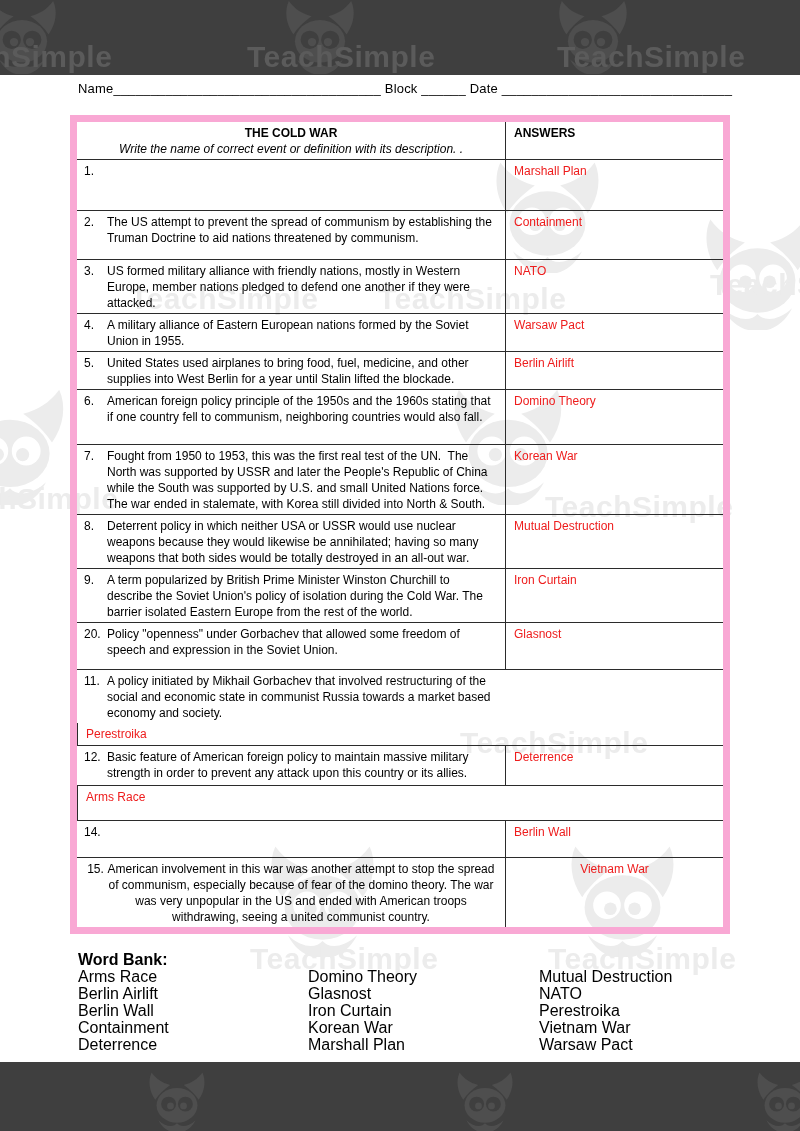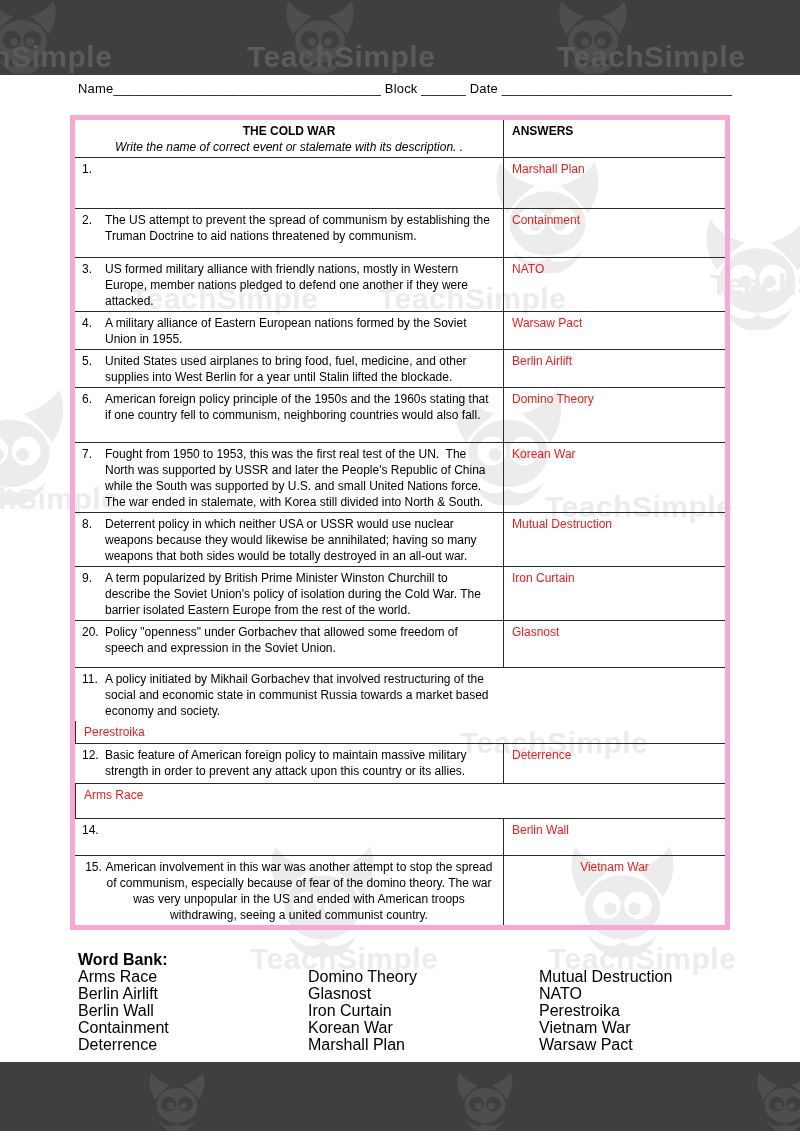--- a/index.html
+++ b/index.html
@@ -18,21 +18,21 @@
     position:absolute;font-weight:bold;letter-spacing:0.5px;white-space:nowrap;
     font-size:30px;color:var(--watermark-light,#ececec);user-select:none;
   }
   .wm-owl{position:absolute;color:var(--watermark-light,#ececec);}
   .owl-eye{fill:var(--owl-bg,#fff);}
   .body-wm{position:absolute;inset:0;z-index:0;}
   
   .content{position:absolute;inset:0;z-index:1;font-size:12px;line-height:16px;}
   .name-line{position:absolute;left:78px;top:81px;font-size:13px;letter-spacing:0.2px;white-space:nowrap;}
   
-  .qa-table{position:absolute;left:70px;top:115px;width:660px;border:5px solid #f9a8d4;box-sizing:border-box;background:transparent;}
+  .qa-table{position:absolute;left:70px;top:115px;width:660px;border:7px solid #f9a8d4;box-sizing:border-box;background:transparent;}
   .t-header{display:flex;min-height:36px;}
   .th-left{width:428px;box-sizing:border-box;padding:3px 6px 2px 6px;text-align:center;}
   .t-title{font-weight:bold;}
   .t-subtitle{font-style:italic;}
   .th-right{flex:1;border-left:1px solid #2b2b2b;box-sizing:border-box;padding:3px 8px;font-weight:bold;}
   .qa-row{display:flex;border-top:1px solid #2b2b2b;box-sizing:border-box;}
   .cell-q{width:428px;box-sizing:border-box;display:flex;padding:3px 10px 2px 7px;}
   .q-num{width:23px;flex:none;}
   .q-desc{flex:1;white-space:pre-wrap;}
   .cell-a{flex:1;border-left:1px solid #2b2b2b;box-sizing:border-box;padding:3px 8px;color:var(--answer-red,#ee1c1c);}
@@ -133,21 +133,21 @@
   </div>
 
   <div class="content">
 
     <div class="name-line">Name____________________________________ Block ______ Date _______________________________</div>
 
     <div class="qa-table">
       <div class="t-header">
         <div class="th-left">
           <div class="t-title">THE COLD WAR</div>
-          <div class="t-subtitle">Write the name of correct event or stalemate with its description. .</div>
+          <div class="t-subtitle">Write the name of correct event or definition with its description. .</div>
         </div>
         <div class="th-right">ANSWERS</div>
       </div>
       <div id="rows">
   <div class="qa-row">
     <div class="cell-q">
       <span class="q-num">1.</span>
     </div>
     <div class="cell-a">
       <span class="q-ans">Marshall Plan</span>

